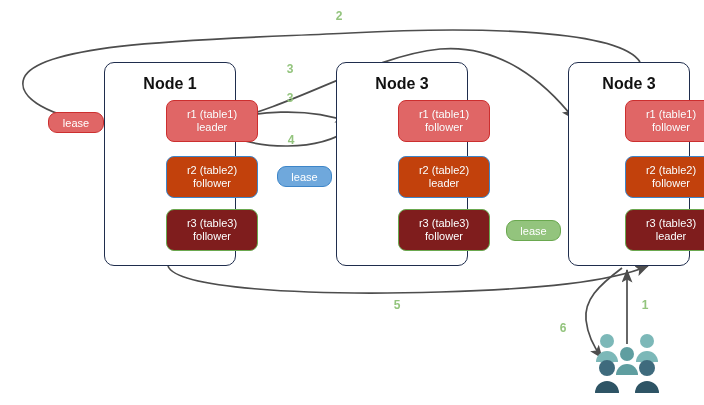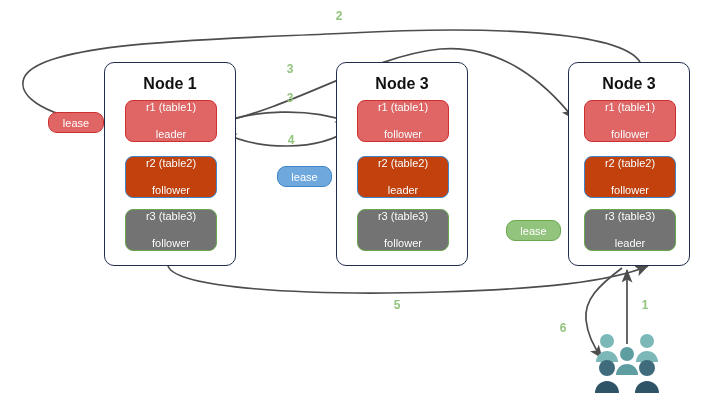--- a/index.html
+++ b/index.html
@@ -42,31 +42,32 @@
     font-weight: bold;
     color: #111111;
   }
   .replica {
     position: absolute;
     box-sizing: border-box;
     border-radius: 8px;
     display: flex;
     flex-direction: column;
     align-items: center;
-    justify-content: space-between;
+    justify-content: center;
     line-height: 1.22;
     font-size: 11px;
     color: #ffffff;
     text-shadow: 0 0 1px rgba(0,0,0,0.12);
+    margin-left: 41px;
   }
   .replica .ln { display: block; }
 
   .rep-red   { background: #e06666; border: 1.6px solid #cc2f2f; }
   .rep-blue  { background: #c2410c; border: 1.6px solid #3d85c8; }
-  .rep-green { background: #737373; border: 1.6px solid #6aa84f; }
+  .rep-green { background: #7f1d1d; border: 1.6px solid #6aa84f; }
 
   .lease {
     position: absolute;
     box-sizing: border-box;
     border-radius: 9px;
     display: flex;
     align-items: center;
     justify-content: center;
     font-size: 11px;
     color: #ffffff;

